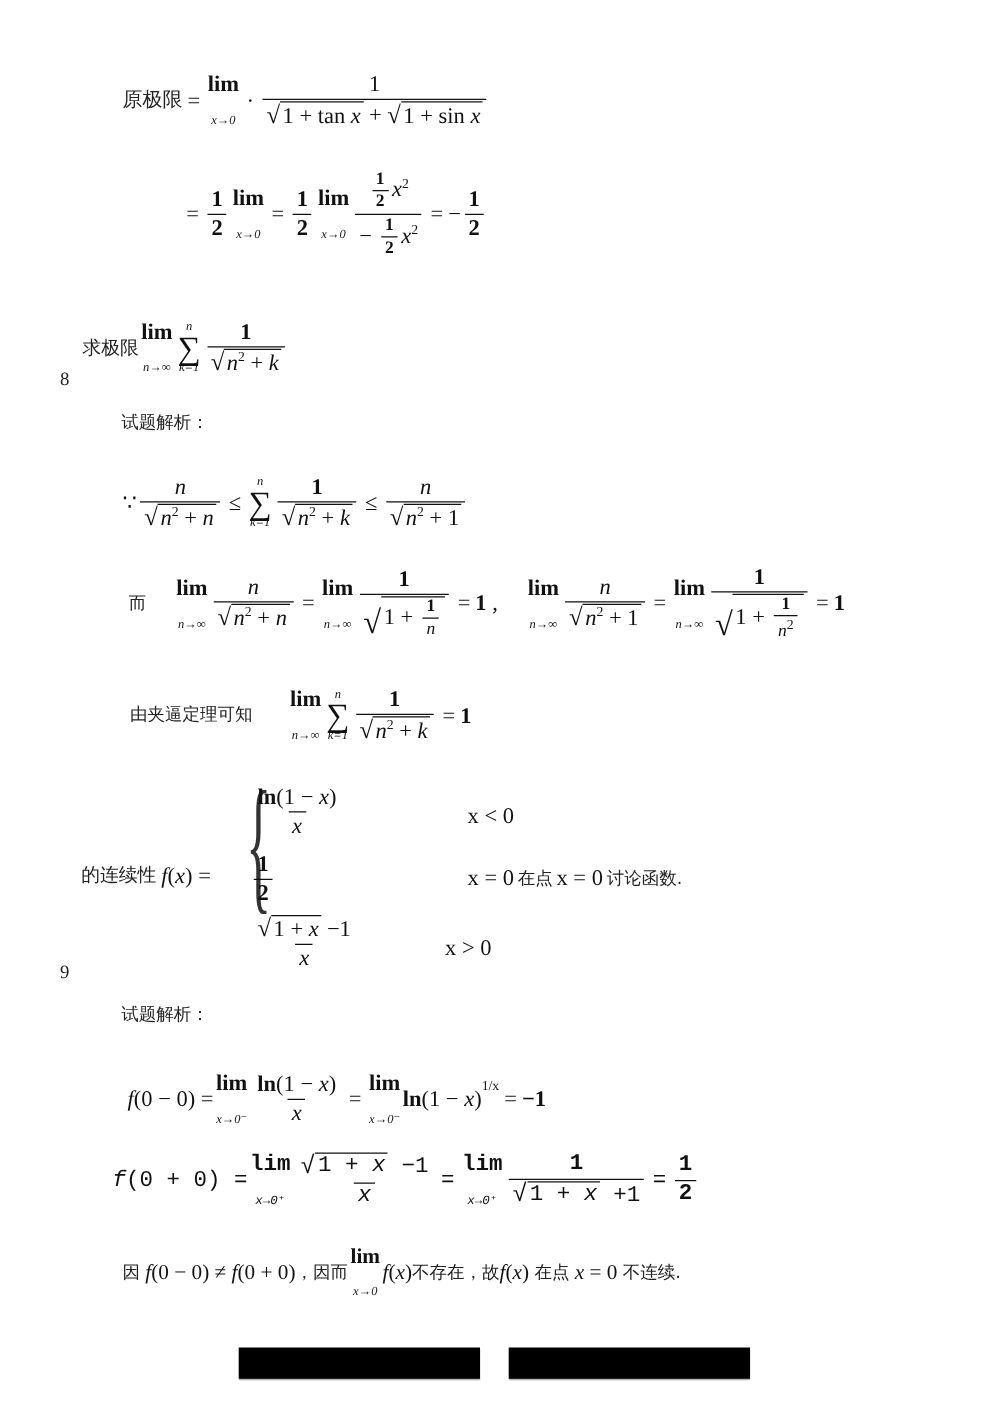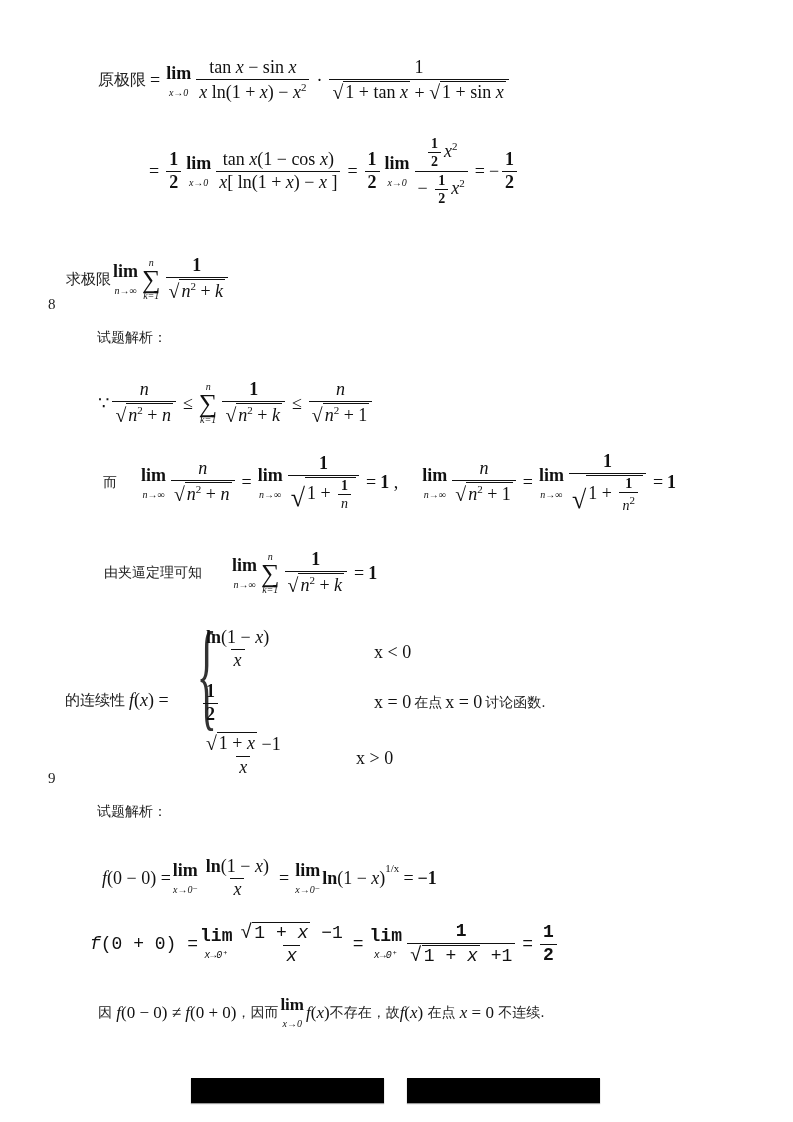--- a/index.html
+++ b/index.html
@@ -15,21 +15,21 @@
 
   
   .frac { display: inline-flex; flex-direction: column; align-items: center; vertical-align: middle; margin: 0 3px; }
   .frac > .n { padding: 0 3px 1px; line-height: 1.1; }
   .frac > .d { padding: 1px 3px 0; border-top: 1.3px solid #111; line-height: 1.1; }
   .frac.sm { font-size: 14px; }
 
   
   .lim { display: inline-flex; flex-direction: column; align-items: center; vertical-align: middle; margin: 0 2px; }
   .lim > .l { font-weight: bold; line-height: 1; }
-  .lim > .s { font-size: 10px; line-height: 1; margin-top: 6px; font-style: italic; }
+  .lim > .s { font-size: 10px; line-height: 1; margin-top: 16px; font-style: italic; }
 
   
   .sig { display: inline-flex; flex-direction: column; align-items: center; vertical-align: middle; margin: 0 2px; }
   .sig > .t { font-size: 10px; line-height: 1; font-style: italic; }
   .sig > .g { font-size: 26px; line-height: 0.9; }
   .sig > .bt { font-size: 10px; line-height: 1; font-style: italic; }
 
   
   .sqrt { display: inline-flex; align-items: flex-end; }
   .sqrt > .r { font-size: 1.1em; line-height: 1; }
@@ -46,24 +46,20 @@
 </head>
 <body>
 
 <div class="abs math" style="left:98px; top:58px;">
   <span class="cn" style="font-size:16px;">原极限</span>
   <span class="op">=</span>
   <span class="lim">
       <span class="l">lim</span>
       <span class="s">x→0</span>
     </span>
-  <span class="frac">
-    <span class="n">tan <i>x</i> − sin <i>x</i></span>
-    <span class="d"><i>x</i> ln(1 + <i>x</i>) − <i>x</i><sup>2</sup></span>
-  </span>
   <span class="op">·</span>
   <span class="frac">
     <span class="n">1</span>
     <span class="d"><span class="sqrt">
           <span class="r">√</span>
           <span class="c">1 + tan <i>x</i></span>
         </span> + <span class="sqrt">
           <span class="r">√</span>
           <span class="c">1 + sin <i>x</i></span>
         </span></span>
@@ -73,24 +69,20 @@
 <div class="abs math" style="left:145px; top:136px;">
   <span class="op">=</span>
   <span class="frac b">
       <span class="n">1</span>
       <span class="d">2</span>
     </span>
   <span class="lim">
       <span class="l">lim</span>
       <span class="s">x→0</span>
     </span>
-  <span class="frac">
-    <span class="n">tan <i>x</i>(1 − cos <i>x</i>)</span>
-    <span class="d"><i>x</i>[ ln(1 + <i>x</i>) − <i>x</i> ]</span>
-  </span>
   <span class="op">=</span>
   <span class="frac b">
       <span class="n">1</span>
       <span class="d">2</span>
     </span>
   <span class="lim">
       <span class="l">lim</span>
       <span class="s">x→0</span>
     </span>
   <span class="frac">

